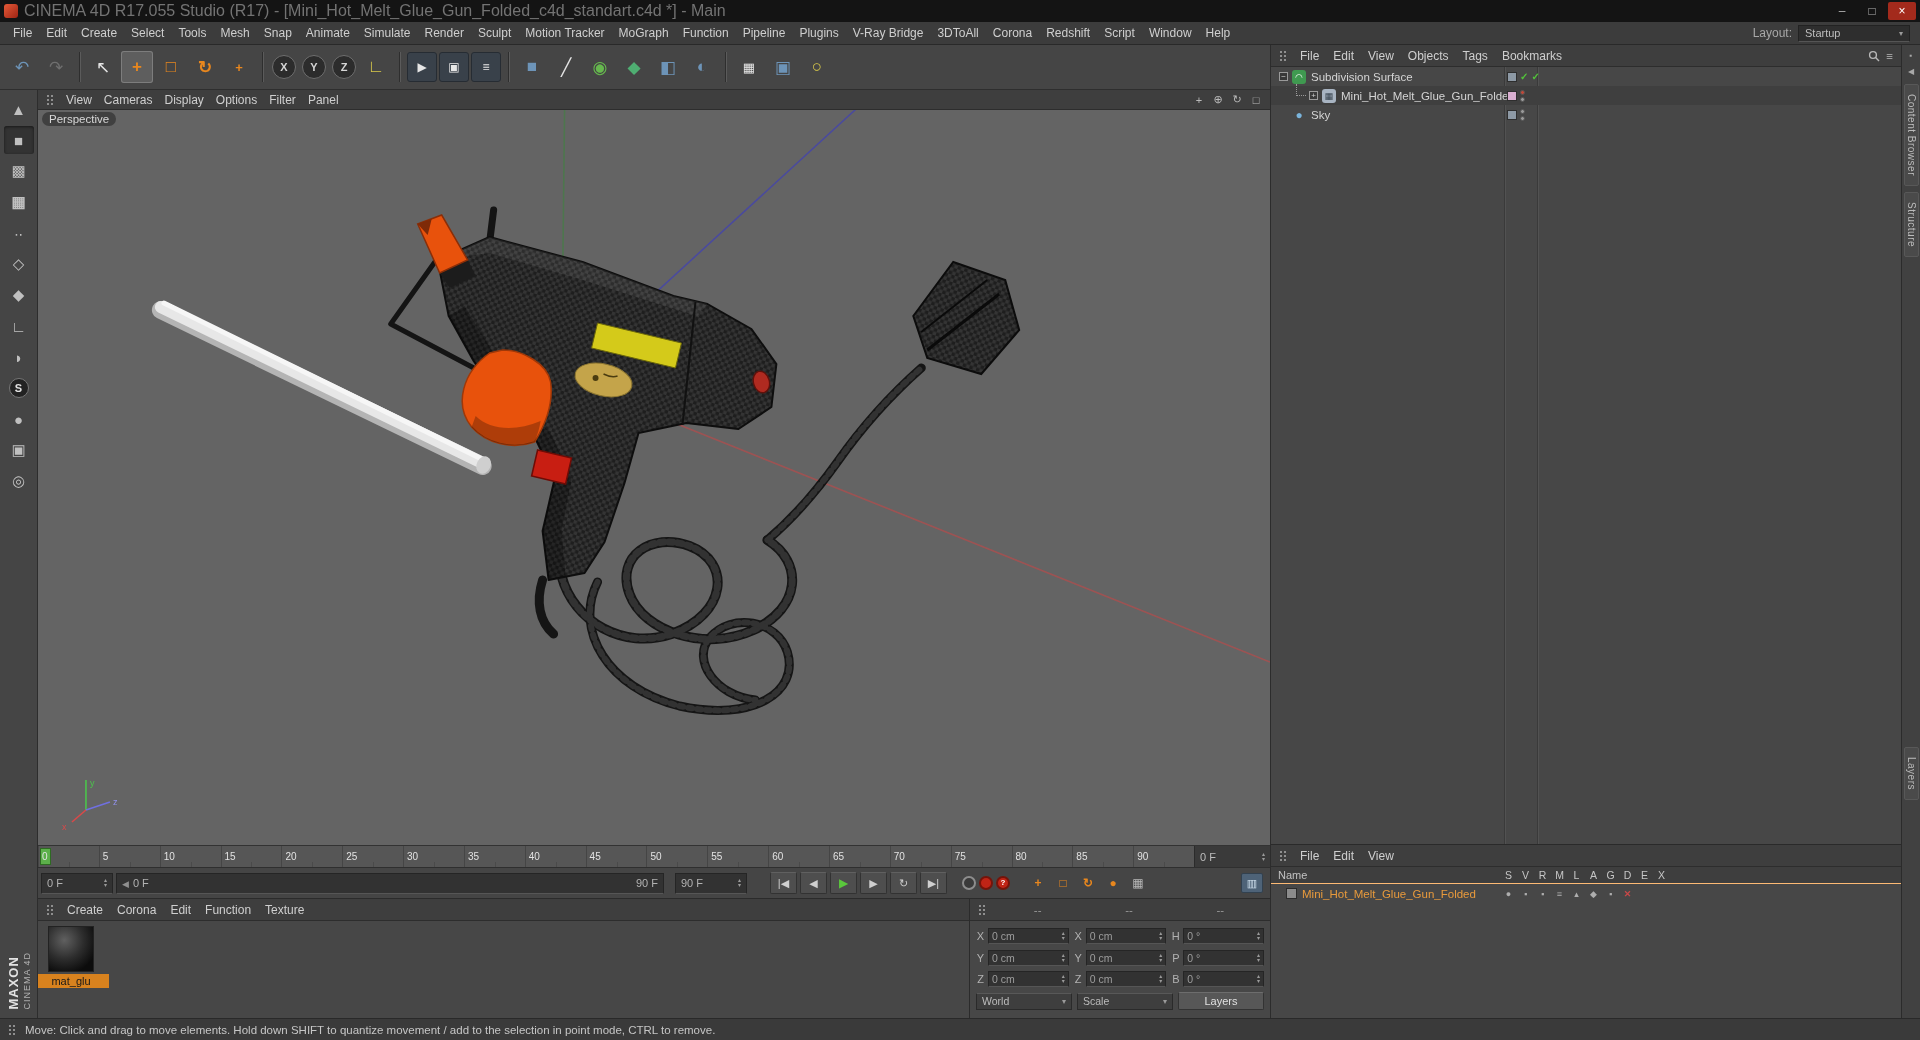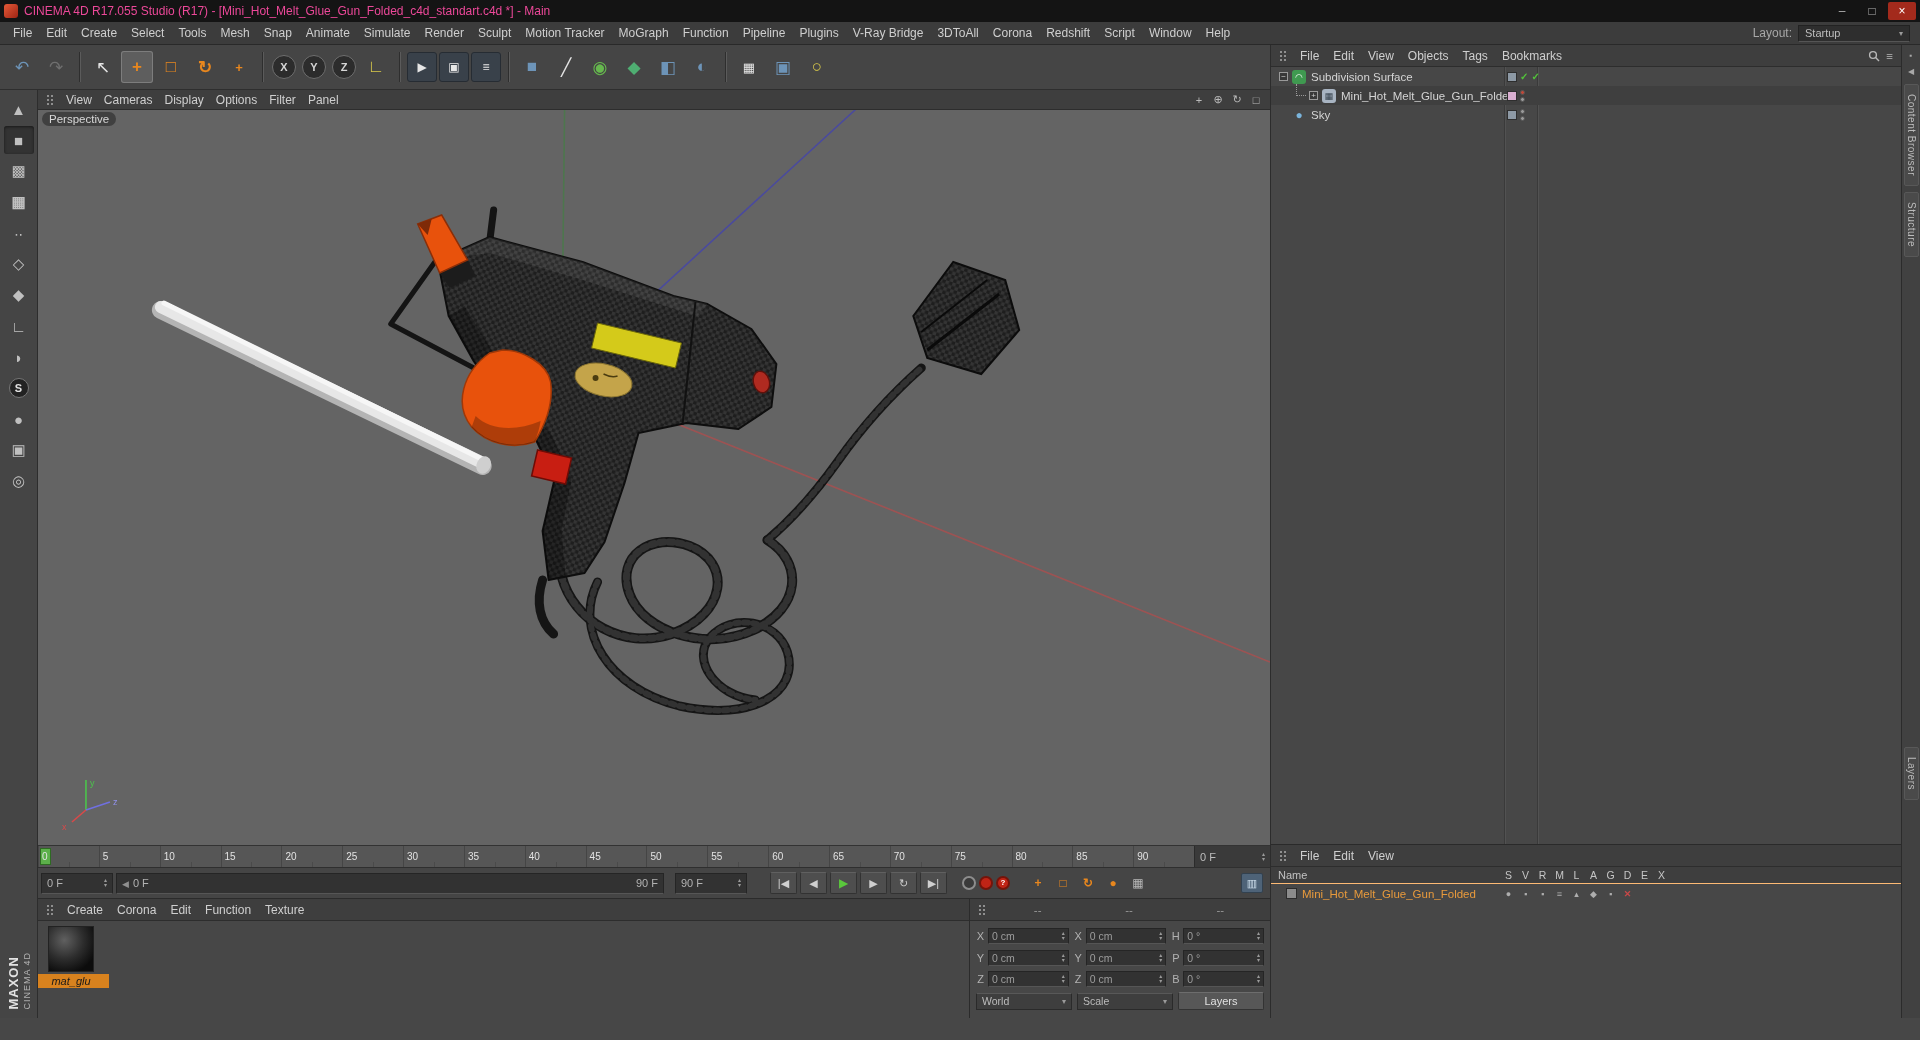--- a/index.html
+++ b/index.html
@@ -4,21 +4,21 @@
 <style>
   html,body{margin:0;padding:0;background:#222;}
   .app{width:1920px;height:1040px;position:relative;background:#474747;
        font-family:"Liberation Sans",sans-serif;color:#c8c8c8;font-size:12px;
        overflow:hidden;user-select:none;}
   .app *{box-sizing:border-box;}
 
   
   .titlebar{height:22px;background:#141414;display:flex;align-items:center;padding:0 4px;gap:6px;}
   .app-icon{width:14px;height:14px;border-radius:3px;background:linear-gradient(135deg,#e65a38,#9e2414);flex:0 0 auto;}
-  .title-text{color:#ec4899;font-size:12px;white-space:nowrap;}
+  .title-text{color:#737373;font-size:16px;white-space:nowrap;}
   .win-btns{margin-left:auto;display:flex;gap:2px;}
   .win-btn{width:28px;height:18px;display:flex;align-items:center;justify-content:center;color:#b0b0b0;font-size:12px;}
   .win-btn.close{background:#a32a1c;color:#fff;border-radius:2px;}
 
   
   .menubar{height:23px;background:#3c3c3c;display:flex;align-items:center;padding:0 6px;border-bottom:1px solid #292929;}
   .menu-list{display:flex;align-items:center;}
   .menu-item{padding:2px 7px;color:#cfcfcf;white-space:nowrap;font-size:12px;}
   .menubar-right{margin-left:auto;display:flex;align-items:center;gap:6px;padding-right:4px;}
   .dim{color:#a8a8a8;}
@@ -118,21 +118,21 @@
 
   
   .bottom-row{height:120px;display:flex;border-top:1px solid #2b2b2b;background:#474747;}
   .panel-head{height:22px;background:#3e3e3e;border-bottom:1px solid #2d2d2d;display:flex;align-items:center;
     padding:0 4px;gap:2px;font-size:11.5px;}
   .materials{flex:1;display:flex;flex-direction:column;border-right:1px solid #2b2b2b;min-width:0;}
   .materials-body{flex:1;display:flex;padding:5px 6px;}
   .mat-item{width:54px;display:flex;flex-direction:column;align-items:center;}
   .mat-thumb{width:46px;height:46px;border:1px solid #222;
     background:radial-gradient(circle at 35% 30%,#606060 0%,#2d2d2d 45%,#0c0c0c 80%);}
-  .mat-label{margin-top:2px;background:#d8821e;color:#191919;font-size:11px;padding:0 18px;line-height:14px;font-style:italic;}
+  .mat-label{margin-top:2px;background:#d8821e;color:#191919;font-size:11px;padding:0 18px;line-height:14px;}
 
   .coords{width:300px;display:flex;flex-direction:column;}
   .coord-heads{flex:1;display:flex;}
   .coord-head-cell{flex:1;text-align:center;color:#9a9a9a;}
   .coords-body{flex:1;display:flex;flex-direction:column;justify-content:space-evenly;padding:2px 6px 4px;}
   .coord-row{display:flex;gap:5px;align-items:center;height:18px;}
   .coord-group{flex:1;display:flex;align-items:center;gap:3px;min-width:0;}
   .coord-label{width:9px;text-align:center;color:#b2b2b2;font-size:11px;flex:0 0 auto;}
   .coord-field{flex:1;height:16px;background:#323232;border:1px solid #252525;border-bottom-color:#555;
     display:flex;align-items:center;justify-content:space-between;padding:0 3px;color:#9d9d9d;font-size:10.5px;min-width:0;}
@@ -713,13 +713,17 @@
       <div class="strip-icon">▪</div>
       <div class="strip-icon">◀</div>
       <div class="strip-tab">Content Browser</div>
       <div class="strip-tab">Structure</div>
       <div class="strip-spacer"></div>
       <div class="strip-tab">Layers</div>
       <div class="strip-bottom"></div>
     </div>
   </div>
 
+  <div class="statusbar">
+    <div class="grip"></div>
+    <span class="status-text">Move: Click and drag to move elements. Hold down SHIFT to quantize movement / add to the selection in point mode, CTRL to remove.</span>
+  </div>
 </div>
 
 </body></html>

